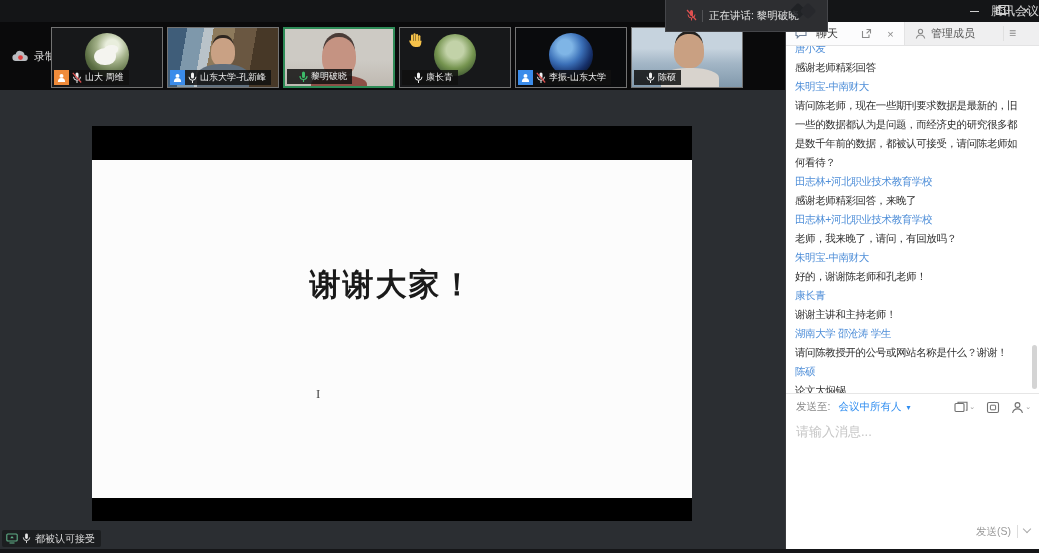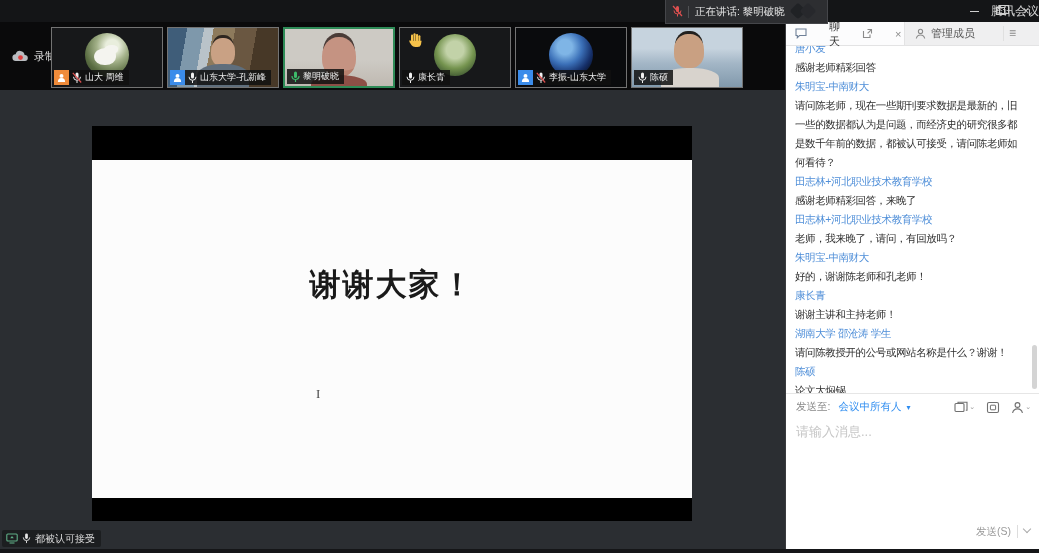--- a/index.html
+++ b/index.html
@@ -4,22 +4,22 @@
 <style>
   * { margin:0; padding:0; box-sizing:border-box; }
   html,body { width:1039px; height:553px; overflow:hidden; background:#111; }
   body { font-family:"Liberation Sans","DejaVu Sans",sans-serif; position:relative; }
   .app { position:absolute; inset:0; width:1039px; height:553px; background:#2b2e32; }
 
   
   .titlebar { position:absolute; left:0; top:0; width:1039px; height:22px; background:#141517; z-index:30; }
   .tb-title { position:absolute; left:0; right:0; top:0; height:22px; line-height:22px; text-align:right;
               font-size:12px; color:#d6d6d6;margin-left:28px; }
-  .speaking-box { position:absolute; left:665px; top:0; width:163px; height:24px; background:#2d2e31;
-                  border:1px solid #45464a; border-top:none; display:flex; align-items:center; padding:0 6px; z-index:31;}
+  .speaking-box { position:absolute; left:665px; top:0; width:163px; height:32px; background:#2d2e31;
+                  border:1px solid #45464a; border-top:none; display:flex; align-items:center; padding:0 20px; z-index:31;}
   .speaking-box .divider { width:1px; height:12px; background:#515255; margin:0 6px 0 5px; }
   .speaking-label { font-size:10.5px; color:#e3e3e3; white-space:nowrap; }
   .tm-logo { position:absolute; left:122px; top:3px; width:36px; height:16px; opacity:.85; }
   .tm-logo i { position:absolute; width:12px; height:12px; border-radius:3px; transform:rotate(45deg); }
   .tm-logo i:nth-child(1){ left:4px; top:2px; background:#1e2024; }
   .tm-logo i:nth-child(2){ left:14px; top:2px; background:#26282c; }
   .win-controls { position:absolute; right:0; top:0; height:22px; display:flex; align-items:center; z-index:32; }
   .win-btn { width:26px; height:22px; display:flex; align-items:center; justify-content:center; color:#cfcfcf; font-size:12px; cursor:default; }
   .win-btn .restore-glyph { width:9px; height:8px; border:1px solid #cfcfcf; position:relative; background:transparent; }
   .win-btn .restore-glyph::before { content:""; position:absolute; left:2px; top:-3px; width:8px; height:7px; border:1px solid #cfcfcf; border-left-width:1px; }
@@ -61,21 +61,21 @@
      border-radius:45% 45% 0 0; background:#d8d3cd; }
   
   .hand-wrap { position:absolute; left:8px; top:4px; display:none; z-index:3; }
   .tile[data-hand="true"] .hand-wrap { display:block; }
   
   .tile-label { position:absolute; left:2px; bottom:2px; height:15px; display:flex; align-items:center;
      background:rgba(16,16,16,.85); padding-right:5px; z-index:4; max-width:106px; }
   .role-badge { width:15px; height:15px; display:none; align-items:center; justify-content:center; margin-right:3px; flex:none; }
   .tile[data-badge="orange"] .role-badge { display:flex; background:#ef8b3a; }
   .tile[data-badge="blue"]   .role-badge { display:flex; background:#3b8cea; }
-  .tile[data-badge="none"] .tile-label { padding-left:4px;margin-top:40px; }
+  .tile[data-badge="none"] .tile-label { padding-left:12px;margin-top:40px; }
   .mic { display:none; margin-right:3px; flex:none; }
   .tile[data-mic="on"] .mic-on { display:block; }
   .tile[data-mic="off"] .mic-off { display:block; }
   .tile[data-mic="green"] .mic-green { display:block; }
   .tile-name { font-size:9px; color:#ececec; white-space:nowrap; overflow:hidden; }
 
   
   .main-area { position:absolute; left:0; top:90px; width:785px; height:463px; background:#2b2e32; }
   .share-top-bar { position:absolute; left:92px; top:36px; width:600px; height:34px; background:#000; }
   .slide { position:absolute; left:92px; top:70px; width:600px; height:338px; background:#fcfcfc; }
@@ -84,21 +84,21 @@
      font-family:"Liberation Serif","DejaVu Serif",serif; font-size:31px; font-weight:600; color:#1a1a1a; letter-spacing:2px; }
   .ibeam { position:absolute; left:316px; top:298px; font-family:"Liberation Serif","DejaVu Serif",serif;
      font-size:13px; color:#4a4a4a; line-height:12px; }
   .share-badge { position:absolute; left:2px; top:440px; height:17px; display:flex; align-items:center; gap:4px;
      background:#1c1e20; border-radius:2px; padding:0 6px 0 4px; }
   .share-badge-label { font-size:10px; color:#dedede; white-space:nowrap; }
 
   
   .chat { position:absolute; left:785px; top:22px; width:254px; height:527px; background:#fff; border-left:1px solid #3a3b3e; }
   .chat-tabs { position:absolute; left:0; top:0; width:100%; height:24px; display:flex; background:#f1f1f2; border-bottom:1px solid #e3e3e4; }
-  .tab-chat { width:119px; background:#fcfcfd; display:flex; align-items:center; padding:0 6px 0 9px; gap:22px; border-right:1px solid #e3e3e4; }
+  .tab-chat { width:119px; background:#fcfcfd; display:flex; align-items:center; padding:0 6px 0 9px; gap:9px; border-right:1px solid #e3e3e4; }
   .tab-chat-label { font-size:11px; color:#333; flex:1; }
   .tab-icon-btn { display:flex; align-items:center; justify-content:center; width:15px; height:15px; color:#8b8b8b; font-size:11px; }
   .tab-members { flex:1; display:flex; align-items:center; gap:5px; padding:0 18px 0 10px; background:#efeff0; }
   .tab-members-label { font-size:11px; color:#555; flex:1; }
   .hamburger { width:18px; text-align:center; color:#8a8a8a; font-size:12px; border-left:1px solid #e0e0e0; height:15px; line-height:15px; }
 
   .messages { position:absolute; left:0; top:24px; width:248px; height:347px; overflow:hidden; padding:3px 8px 0 9px;
      font-size:10.5px; letter-spacing:-0.4px; line-height:19px; }
   .msg-name { color:#4e8ed8; white-space:nowrap; overflow:hidden; }
   .msg-text { color:#2e2e2e; }

